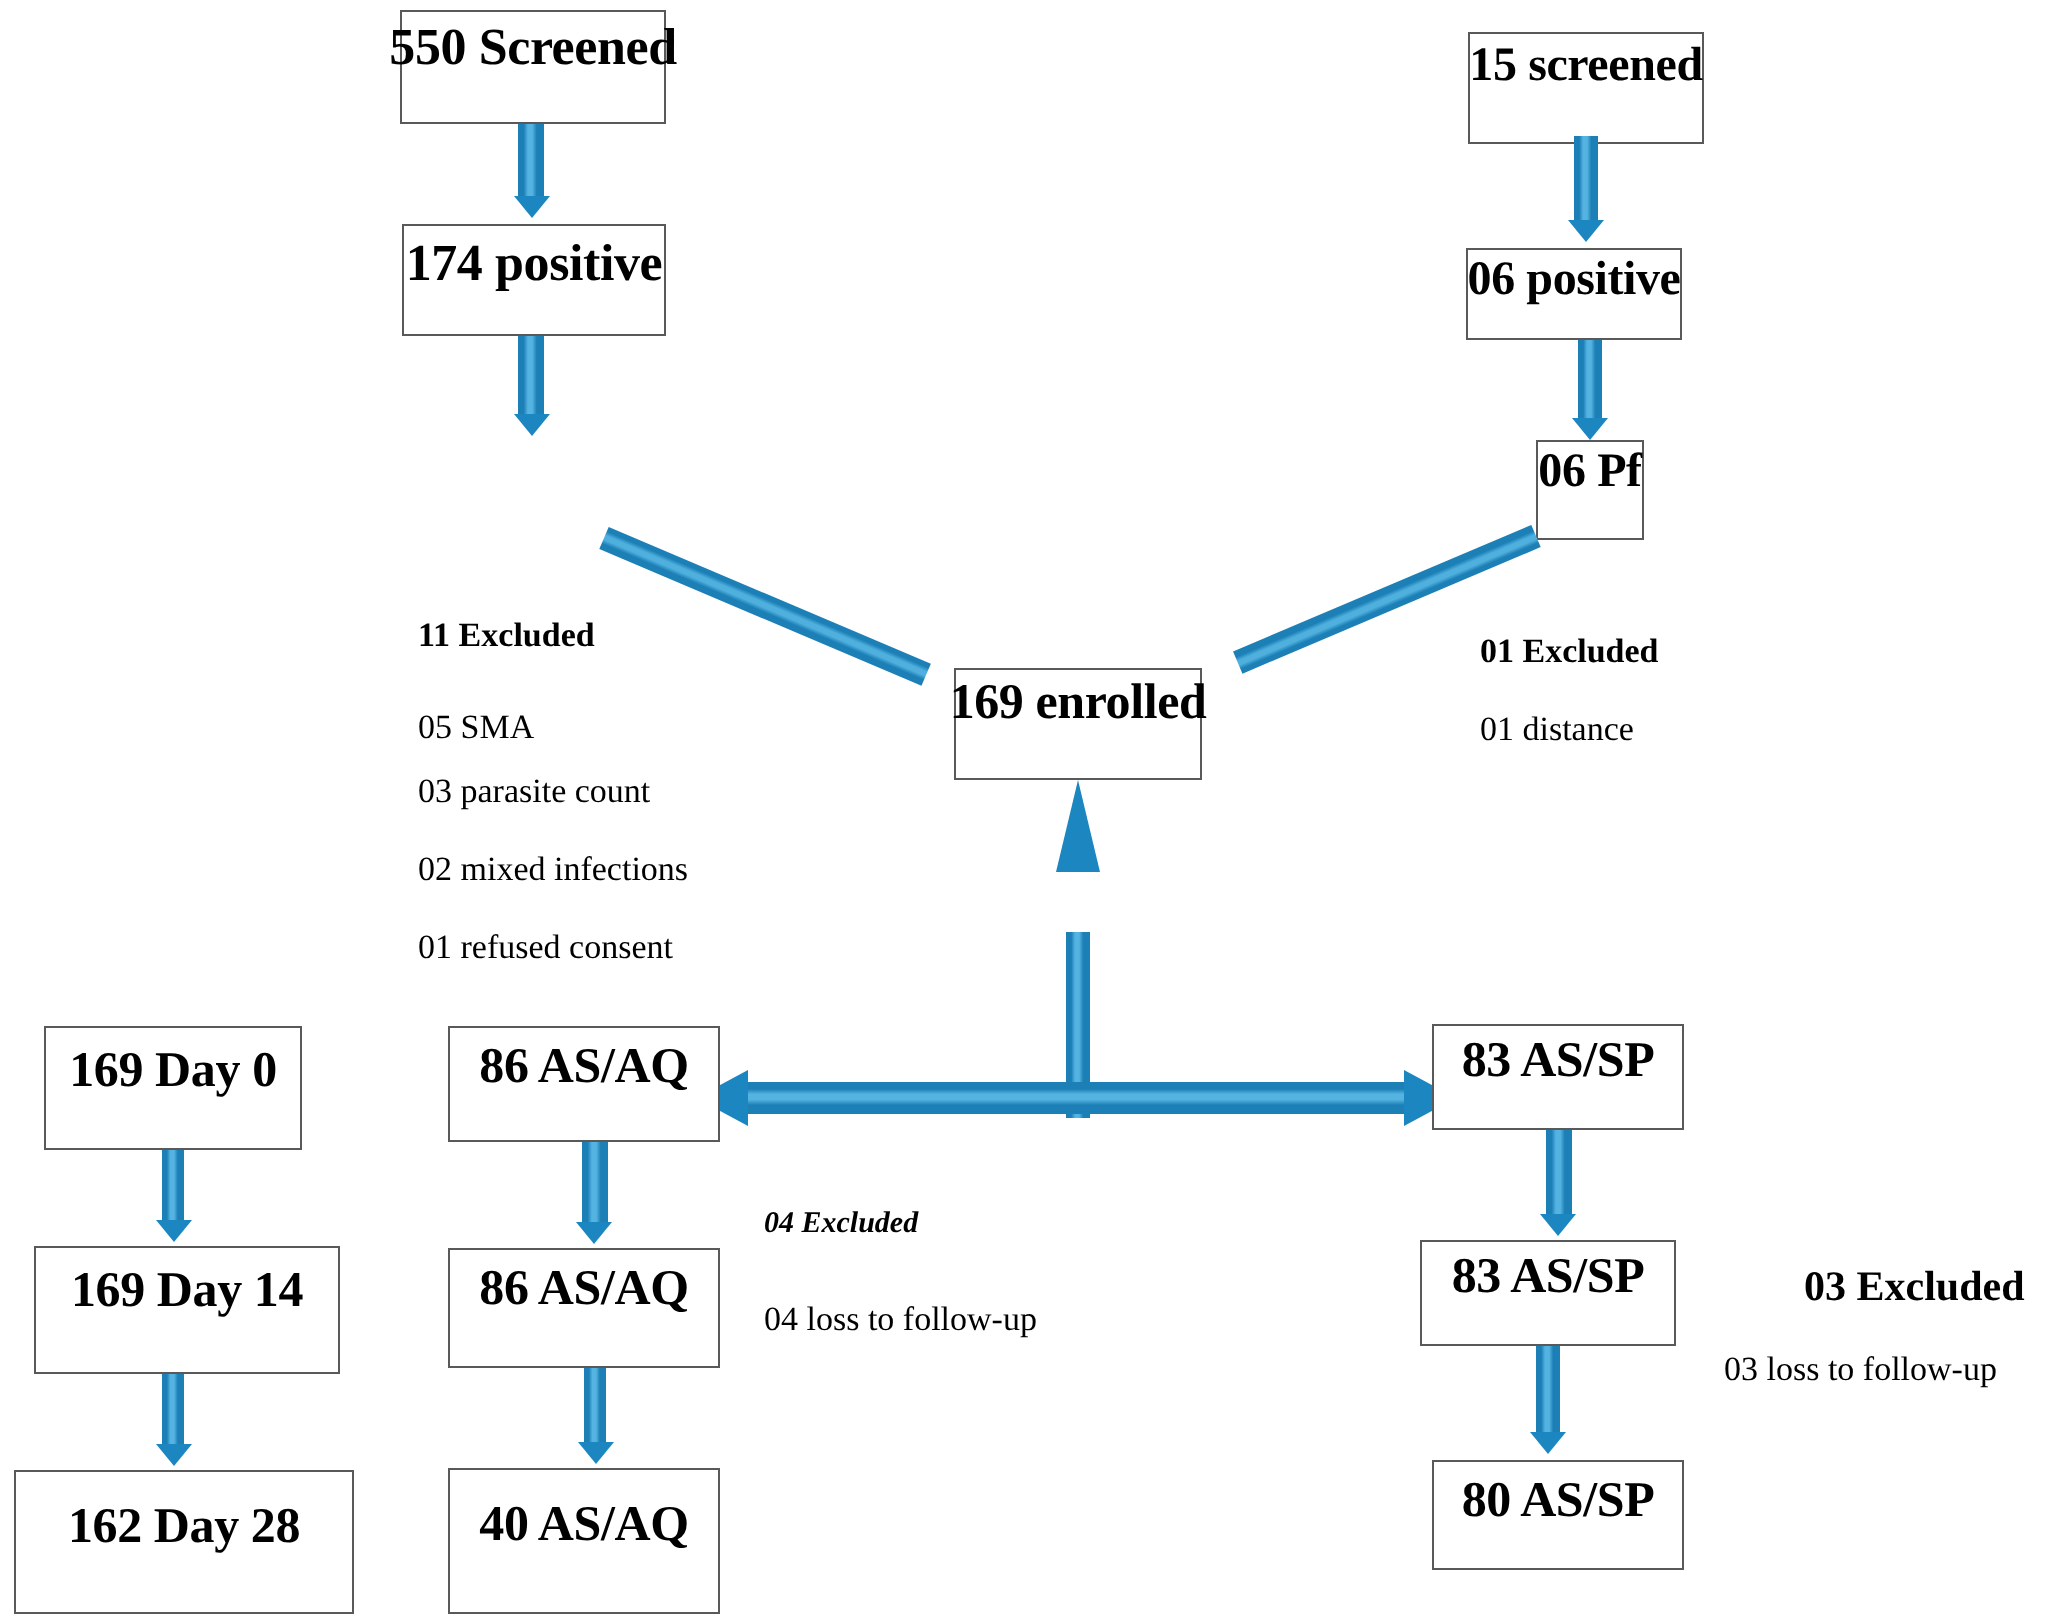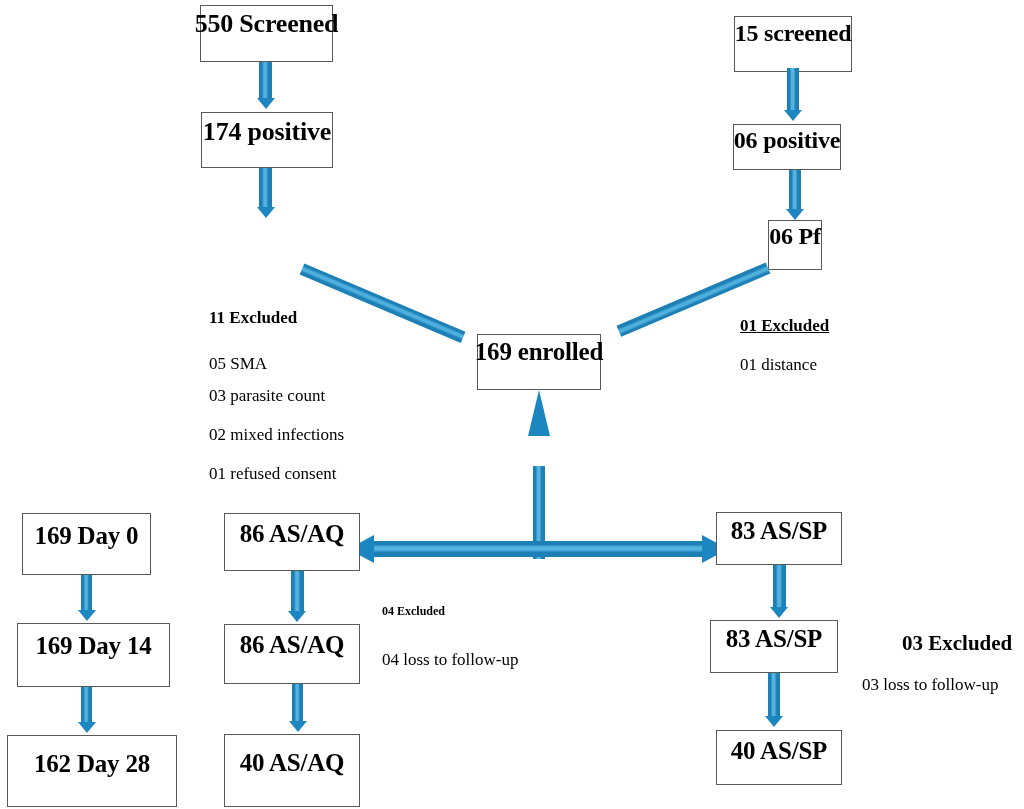--- a/index.html
+++ b/index.html
@@ -141,21 +141,21 @@
   <div class="arrow-h" style="left:373px; top:541px; width:330px; height:16px;"></div>
   <div class="arrow-head-left" style="left:348px; top:535px;"></div>
   <div class="arrow-head-right" style="left:702px; top:535px;"></div>
 
   <div class="note bold" style="left:209px; top:308px; font-size:17px;">11 Excluded</div>
   <div class="note" style="left:209px; top:354px; font-size:17px;">05 SMA</div>
   <div class="note" style="left:209px; top:386px; font-size:17px;">03 parasite count</div>
   <div class="note" style="left:209px; top:425px; font-size:17px;">02 mixed infections</div>
   <div class="note" style="left:209px; top:464px; font-size:17px;">01 refused consent</div>
 
-  <div class="note bold" style="left:740px; top:316px; font-size:17px;text-decoration:underline;">01 Excluded</div>
+  <div class="note bold" style="left:740px; top:316px; font-size:17px;">01 Excluded</div>
   <div class="note" style="left:740px; top:355px; font-size:17px;">01 distance</div>
 
   <div class="node" style="left:22px; top:513px; width:129px; height:62px; font-size:25px; padding-top:8px;">
     <span>169 Day 0</span>
   </div>
   <div class="arrow-v" style="left:81px; top:575px; width:11px; height:36px;"></div>
   <div class="arrow-head-down" style="left:78px; top:610px;"></div>
 
   <div class="node" style="left:17px; top:623px; width:153px; height:64px; font-size:25px; padding-top:8px;">
     <span>169 Day 14</span>
@@ -176,35 +176,35 @@
   <div class="node" style="left:224px; top:624px; width:136px; height:60px; font-size:25px; padding-top:6px;">
     <span>86 AS/AQ</span>
   </div>
   <div class="arrow-v" style="left:292px; top:684px; width:11px; height:38px;"></div>
   <div class="arrow-head-down" style="left:289px; top:721px;"></div>
 
   <div class="node" style="left:224px; top:734px; width:136px; height:73px; font-size:25px; padding-top:14px;">
     <span>40 AS/AQ</span>
   </div>
 
-  <div class="note bold" style="left:382px; top:604px; font-size:12px;">04 Excluded</div>
+  <div class="note bold" style="left:382px; top:604px; font-size:15px;font-style:italic;">04 Excluded</div>
   <div class="note" style="left:382px; top:650px; font-size:17px;">04 loss to follow-up</div>
 
   <div class="node" style="left:716px; top:512px; width:126px; height:53px; font-size:25px; padding-top:4px;">
     <span>83 AS/SP</span>
   </div>
   <div class="arrow-v" style="left:773px; top:565px; width:13px; height:43px;"></div>
   <div class="arrow-head-down" style="left:770px; top:607px;"></div>
 
   <div class="node" style="left:710px; top:620px; width:128px; height:53px; font-size:25px; padding-top:4px;">
     <span>83 AS/SP</span>
   </div>
   <div class="arrow-v" style="left:768px; top:673px; width:12px; height:44px;"></div>
   <div class="arrow-head-down" style="left:765px; top:716px;"></div>
 
   <div class="node" style="left:716px; top:730px; width:126px; height:55px; font-size:25px; padding-top:6px;">
-    <span>40 AS/SP</span>
+    <span>80 AS/SP</span>
   </div>
 
   <div class="note bold" style="left:902px; top:631px; font-size:21px;">03 Excluded</div>
   <div class="note" style="left:862px; top:675px; font-size:17px;">03 loss to follow-up</div>
 
 </div>
 
 </body></html>

